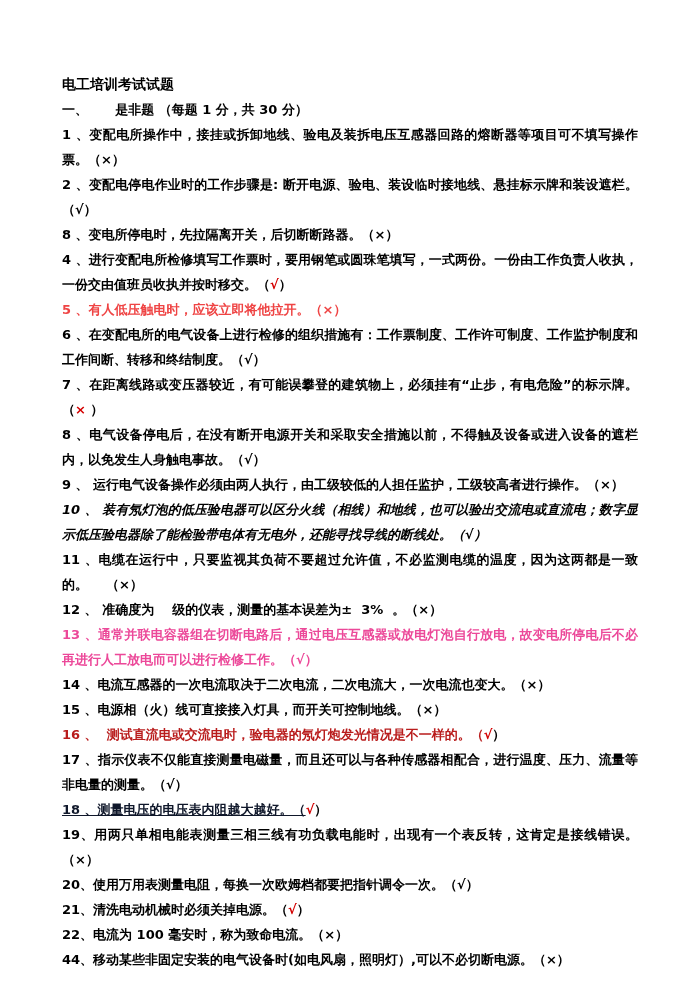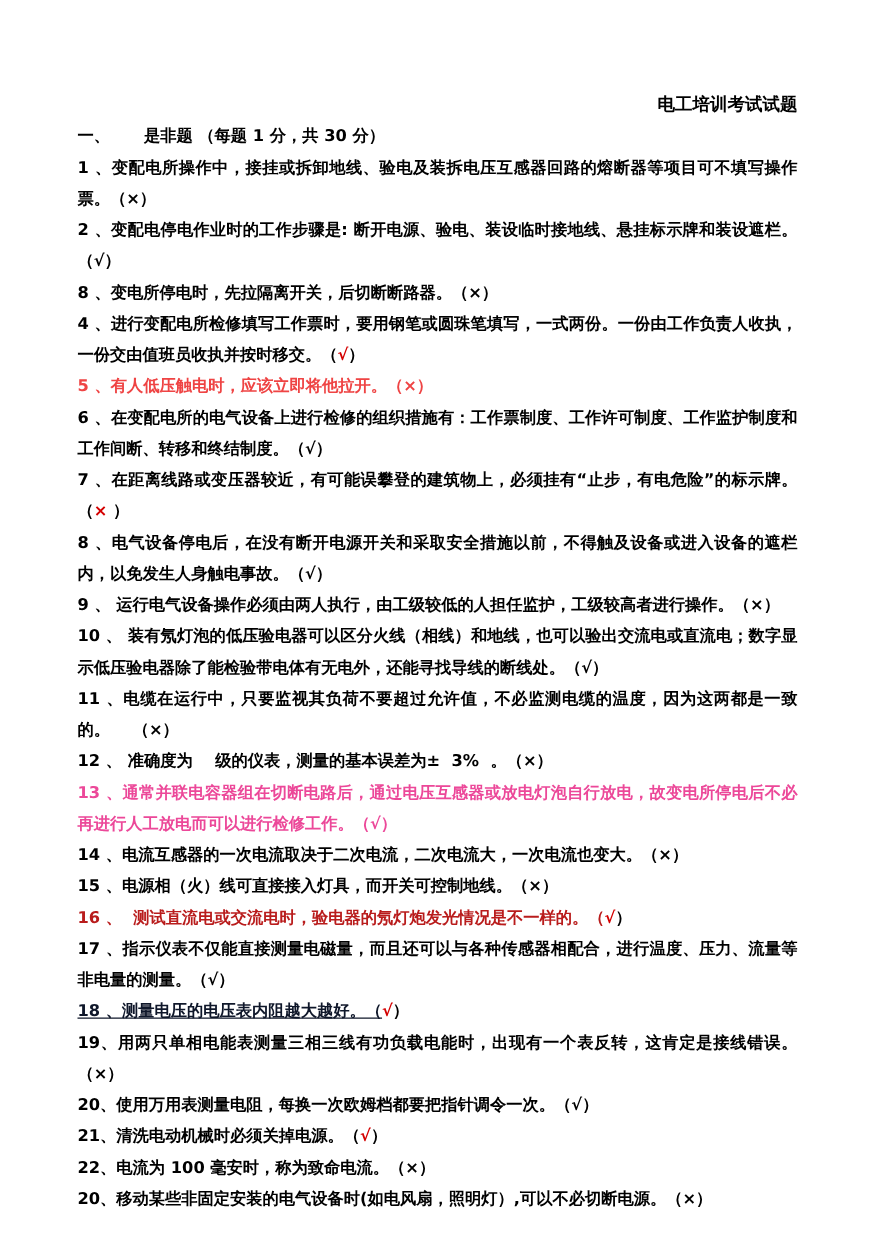--- a/index.html
+++ b/index.html
@@ -12,21 +12,21 @@
     font-family: "DejaVu Sans", "Liberation Sans", sans-serif;
     font-weight: 700;
     color: #000000;
     font-size: 13px;
     line-height: 25px;
     overflow: hidden;
   }
   .title {
     font-size: 14px;
     font-weight: 700;
-    text-align: right;
+    text-align: left;
     line-height: 25px;
     white-space: pre-wrap;
   }
   .section {
     white-space: pre-wrap;
     line-height: 25px;
   }
   .question {
     white-space: pre-wrap;
     text-align: justify;
@@ -52,21 +52,21 @@
   <p class="question"><span style="color: #ef4444; margin-top: 40px;">5 、有人低压触电时，应该立即将他拉开。（×）</span></p>
 
   <p class="question"><span style="color: rgb(0, 0, 0);">6 、在变配电所的电气设备上进行检修的组织措施有：工作票制度、工作许可制度、工作监护制度和工作间断、转移和终结制度。（√）</span></p>
 
   <p class="question"><span style="color: rgb(0, 0, 0);">7 、在距离线路或变压器较近，有可能误攀登的建筑物上，必须挂有“止步，有电危险”的标示牌。（</span><span style="color: rgb(212, 0, 0);">×</span><span style="color: rgb(0, 0, 0);"> ）</span></p>
 
   <p class="question"><span style="color: rgb(0, 0, 0);">8 、电气设备停电后，在没有断开电源开关和采取安全措施以前，不得触及设备或进入设备的遮栏内，以免发生人身触电事故。（√）</span></p>
 
   <p class="question"><span style="color: rgb(0, 0, 0);">9 、 运行电气设备操作必须由两人执行，由工级较低的人担任监护，工级较高者进行操作。（×）</span></p>
 
-  <p class="question"><span style="color: rgb(0, 0, 0);">10 、 装有氖灯泡的低压验电器可以区分火线（相线）和地线，也可以验出交流电或直流电；数字显示低压验电器除了能检验带电体有无电外，还能寻找导线的断线处。（√）</span></p>
+  <p class="question"><span style="color: rgb(0, 0, 0); font-style: italic;">10 、 装有氖灯泡的低压验电器可以区分火线（相线）和地线，也可以验出交流电或直流电；数字显示低压验电器除了能检验带电体有无电外，还能寻找导线的断线处。（√）</span></p>
 
   <p class="question"><span style="color: rgb(0, 0, 0);">11 、电缆在运行中，只要监视其负荷不要超过允许值，不必监测电缆的温度，因为这两都是一致的。    （×）</span></p>
 
   <p class="question"><span style="color: rgb(0, 0, 0);">12 、 准确度为    级的仪表，测量的基本误差为±  3%  。（×）</span></p>
 
   <p class="question"><span style="color: #ec4899;">13 、通常并联电容器组在切断电路后，通过电压互感器或放电灯泡自行放电，故变电所停电后不必再进行人工放电而可以进行检修工作。（√）</span></p>
 
   <p class="question"><span style="color: rgb(0, 0, 0);">14 、电流互感器的一次电流取决于二次电流，二次电流大，一次电流也变大。（×）</span></p>
 
   <p class="question"><span style="color: rgb(0, 0, 0);">15 、电源相（火）线可直接接入灯具，而开关可控制地线。（×）</span></p>
@@ -78,15 +78,15 @@
   <p class="question"><span style="color: #0f172a; text-decoration: underline;">18 、测量电压的电压表内阻越大越好。（</span><span style="color: rgb(212, 0, 0);">√</span><span style="color: rgb(0, 0, 0);">）</span></p>
 
   <p class="question"><span style="color: rgb(0, 0, 0);">19、用两只单相电能表测量三相三线有功负载电能时，出现有一个表反转，这肯定是接线错误。（×）</span></p>
 
   <p class="question"><span style="color: rgb(0, 0, 0);">20、使用万用表测量电阻，每换一次欧姆档都要把指针调令一次。（√）</span></p>
 
   <p class="question"><span style="color: rgb(0, 0, 0);">21、清洗电动机械时必须关掉电源。（</span><span style="color: rgb(212, 0, 0);">√</span><span style="color: rgb(0, 0, 0);">）</span></p>
 
   <p class="question"><span style="color: rgb(0, 0, 0);">22、电流为 100 毫安时，称为致命电流。（×）</span></p>
 
-  <p class="question"><span style="color: rgb(0, 0, 0);">20、移动某些非固定安装的电气设备时(如电风扇，照明灯）,可以不必切断电源。（×）</span></p>
+  <p class="question"><span style="color: rgb(0, 0, 0);">44、移动某些非固定安装的电气设备时(如电风扇，照明灯）,可以不必切断电源。（×）</span></p>
 </div>
 </div>
 
 </body></html>

